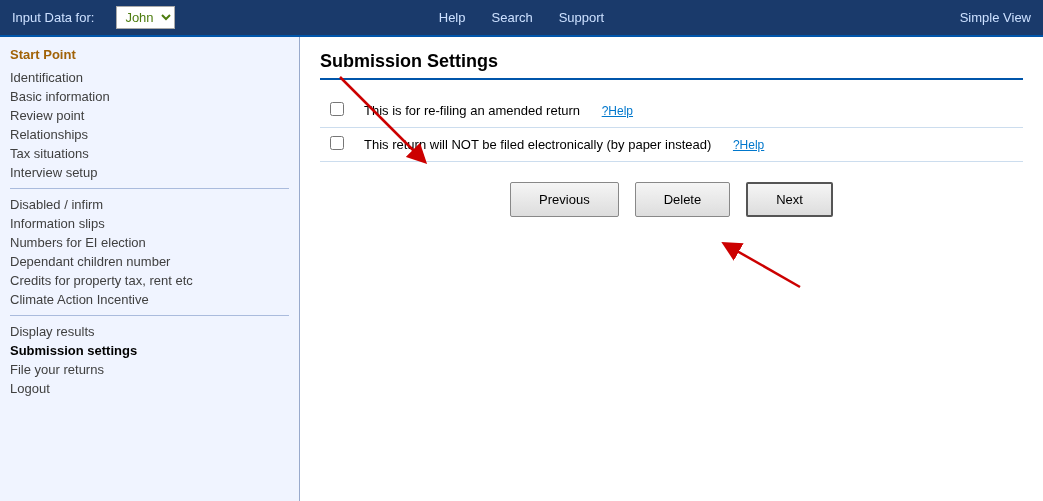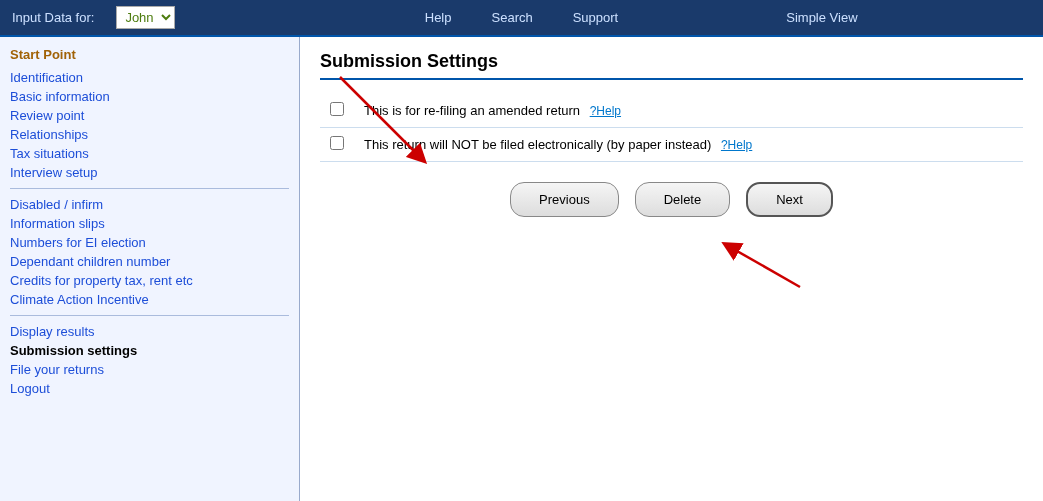--- a/index.html
+++ b/index.html
@@ -25,30 +25,30 @@
     .top-bar-select {
       background: #fff;
       border: 1px solid #aaa;
       padding: 2px 4px;
       font-size: 13px;
       color: #4d7c0f;
       cursor: pointer;
     }
     .top-bar-links {
       display: flex;
-      gap: 40px;
+      gap: 26px;
       flex: 2;
       justify-content: center;
     }
     .top-bar-links a {
       color: #cce0ff;
       text-decoration: none;
       font-size: 13px;
     }
-    .top-bar-right { flex: 1; text-align: left; }
+    .top-bar-right { flex: 1; text-align: right; }
     .top-bar-right a { color: #cce0ff; text-decoration: none; font-size: 13px; }
 
     
     .main-layout {
       display: flex;
       height: calc(501px - 34px);
     }
 
     
     .sidebar {
@@ -60,21 +60,21 @@
       overflow-y: auto;
     }
     .sidebar-section-title {
       font-weight: bold;
       color: #a16207;
       margin-bottom: 6px;
       font-size: 13px;
     }
     .sidebar a {
       display: block;
-      color: #1d4ed8;
+      color: #404040;
       text-decoration: none;
       padding: 2px 0;
       font-size: 13px;
     }
     .sidebar a.active {
       font-weight: bold;
       color: #000;
     }
     .sidebar-divider {
       border: none;
@@ -114,37 +114,37 @@
     .settings-table td:first-child {
       width: 30px;
       text-align: center;
     }
     .checkbox-cell input[type="checkbox"] {
       width: 14px;
       height: 14px;
       cursor: pointer;
     }
     .setting-text { color: #000; font-size: 13px; margin-top: 21px; }
-    .help-link { color: #0077cc; font-size: 12px; margin-left: 6px; cursor: pointer; }
+    .help-link { color: #0077cc; font-size: 12px; margin-left: 18px; cursor: pointer; }
 
     
     .buttons-row {
       display: flex;
       gap: 16px;
       justify-content: center;
       margin-top: 20px;
     }
     .btn {
       padding: 8px 28px;
       font-size: 13px;
       border: 1px solid #888;
       background: linear-gradient(to bottom, #f5f5f5, #ddd);
       cursor: pointer;
       color: #000;
-      border-radius: 14px;
+      border-radius: 2px;
     }
     .btn-next {
       background: linear-gradient(to bottom, #f5f5f5, #ddd);
       border: 2px solid #555;
     }
   </style>
 </head>
 <body>
 
 <div class="top-bar">

